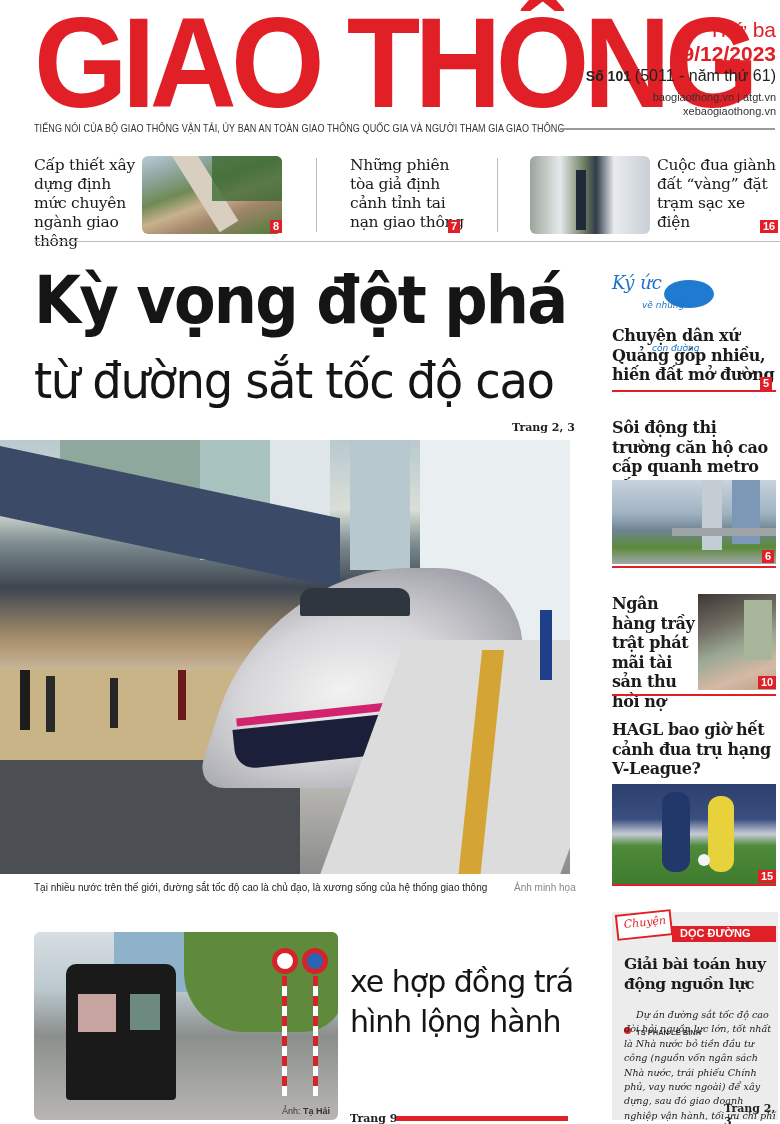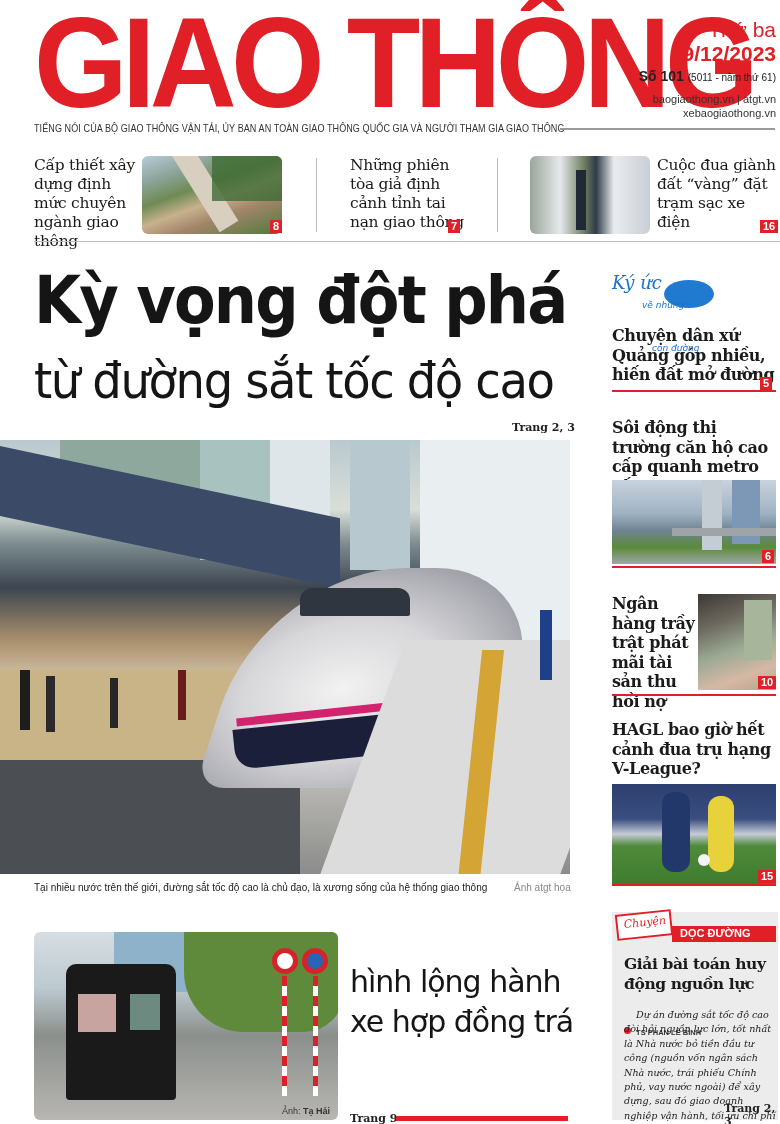--- a/index.html
+++ b/index.html
@@ -20,21 +20,21 @@
     left: 34px; top: 122px; font-family: "Liberation Sans", sans-serif;
     font-size: 10.5px; color: #333; letter-spacing: 0.1px; white-space: nowrap;
     transform: scaleX(0.86); transform-origin: left top;
   }
   .tag-rule { left: 560px; top: 128px; width: 215px; height: 2px; background: #9a9a9a; }
   .dateblock { right: 4px; top: 18px; text-align: right; font-family: "Liberation Sans", sans-serif; }
   .weekday { color: #e01f26; font-size: 21px; line-height: 24px; }
   .date { color: #e01f26; font-size: 21px; font-weight: 700; line-height: 24px; }
   .issue { font-size: 14px; line-height: 20px; color: #222; }
   .issue b { font-weight: 700; }
-  .issue small { font-size: 10px; }
+  .issue small { font-size: 16px; }
   .sites { font-size: 11px; line-height: 14px; color: #333; margin-top: 4px; }
 
   
   .teaser-title { font-family: "DejaVu Serif", serif; font-size: 15.5px; line-height: 19px; color: #1b1b1b; letter-spacing: -0.3px; }
   .pg { display: inline-block; background: #e01f26; color: #fff; font-family: "Liberation Sans", sans-serif; font-weight: 700; font-size: 11px; line-height: 13px; padding: 0 3px; }
   .vrule { width: 1px; background: #bbb; }
   .hrule { height: 1px; background: #bdbdbd; }
 
   .photo { border-radius: 6px; overflow: hidden; padding-left: 48px; }
 
@@ -129,42 +129,42 @@
   <div style="position:absolute; left:236px; top:268px; width:200px; height:8px; background:#d2236f; transform: rotate(-6deg);"></div>
   <div style="position:absolute; left:234px; top:280px; width:190px; height:40px; background:#1b1f3a; border-radius: 0 0 20px 20px; transform: rotate(-6deg);"></div>
   <div style="position:absolute; left:300px; top:148px; width:110px; height:28px; background:#2f3640; border-radius: 12px 12px 2px 2px;"></div>
 
   <div style="position:absolute; left:360px; top:200px; width:240px; height:250px; background:#dcdcdc; transform: skewX(-20deg);"></div>
   <div style="position:absolute; left:470px; top:210px; width:22px; height:230px; background:#d4a535; transform: skewX(-6deg);"></div>
   <div style="position:absolute; left:540px; top:170px; width:12px; height:70px; background:#1f3f88;"></div>
 </div>
 
 <div class="abs caption" style="left:34px; top:882px;">Tại nhiều nước trên thế giới, đường sắt tốc độ cao là chủ đạo, là xương sống của hệ thống giao thông</div>
-<div class="abs caption-credit" style="left:514px; top:882px;">Ảnh atgt họa</div>
+<div class="abs caption-credit" style="left:514px; top:882px;">Ảnh minh họa</div>
 
 <div class="abs photo" style="left:34px; top:932px; width:304px; height:188px;
             background: linear-gradient(180deg,#d7dee3 0%,#bcc9cf 30%,#8b8f8c 55%,#b8b6b2 100%);">
   <div style="position:absolute; left:80px; top:0; width:80px; height:60px; background:#8db2c9;"></div>
   <div style="position:absolute; left:150px; top:0; width:160px; height:100px; background:#5f8a3c; border-radius:0 0 40px 60px;"></div>
   <div style="position:absolute; left:32px; top:32px; width:110px; height:136px; background:#1a1a1a; border-radius: 10px 10px 4px 4px;"></div>
   <div style="position:absolute; left:44px; top:62px; width:38px; height:38px; background:#c8a4a0;"></div>
   <div style="position:absolute; left:96px; top:62px; width:30px; height:36px; background:#6c8a80;"></div>
   <div style="position:absolute; left:238px; top:16px; width:26px; height:26px; border:5px solid #d6232a; border-radius:50%; background:#fff;"></div>
   <div style="position:absolute; left:268px; top:16px; width:26px; height:26px; border:5px solid #d6232a; border-radius:50%; background:#2b63b5;"></div>
   <div style="position:absolute; left:248px; top:44px; width:5px; height:120px; background: repeating-linear-gradient(180deg,#d6232a 0 10px,#fff 10px 20px);"></div>
   <div style="position:absolute; left:279px; top:44px; width:5px; height:120px; background: repeating-linear-gradient(180deg,#d6232a 0 10px,#fff 10px 20px);"></div>
   <div style="position:absolute; right:8px; bottom:4px; font-family:'Liberation Sans',sans-serif; font-size:9px; color:#333;">
     <span>Ảnh:</span>
     <b>Tạ Hải</b>
   </div>
 </div>
 
 <div class="abs" style="left:350px; top:962px; width:230px;">
+  <div class="h2" style="font-size:30px; line-height:40px; letter-spacing:-1px;">xe hợp đồng trá</div>
   <div class="h2" style="font-size:30px; line-height:40px; letter-spacing:-1px;">hình lộng hành</div>
-  <div class="h2" style="font-size:30px; line-height:40px; letter-spacing:-1px;">xe hợp đồng trá</div>
 </div>
 <div class="abs page-ref" style="left:350px; top:1112px;">Trang 9</div>
 <div class="abs" style="left:396px; top:1116px; width:172px; height:5px; background:#e01f26;"></div>
 
 <div class="abs" style="left:612px; top:272px; width:110px; height:60px;">
   <div style="position:absolute; left:0; top:0; font-family:'DejaVu Serif',serif; font-style:italic; font-size:18px; color:#1e73c8;">Ký ức</div>
   <div style="position:absolute; left:52px; top:8px; width:50px; height:28px; border-radius:50%; background:#1f7ad0;"></div>
   <div style="position:absolute; left:30px; top:28px; font-family:'DejaVu Sans',sans-serif; font-style:italic; font-size:9px; color:#1e73c8;">về những</div>
   <div style="position:absolute; left:40px; top:39px; font-family:'DejaVu Sans',sans-serif; font-style:italic; font-size:9px; color:#1e73c8;margin-top:32px;">con đường</div>
 </div>

